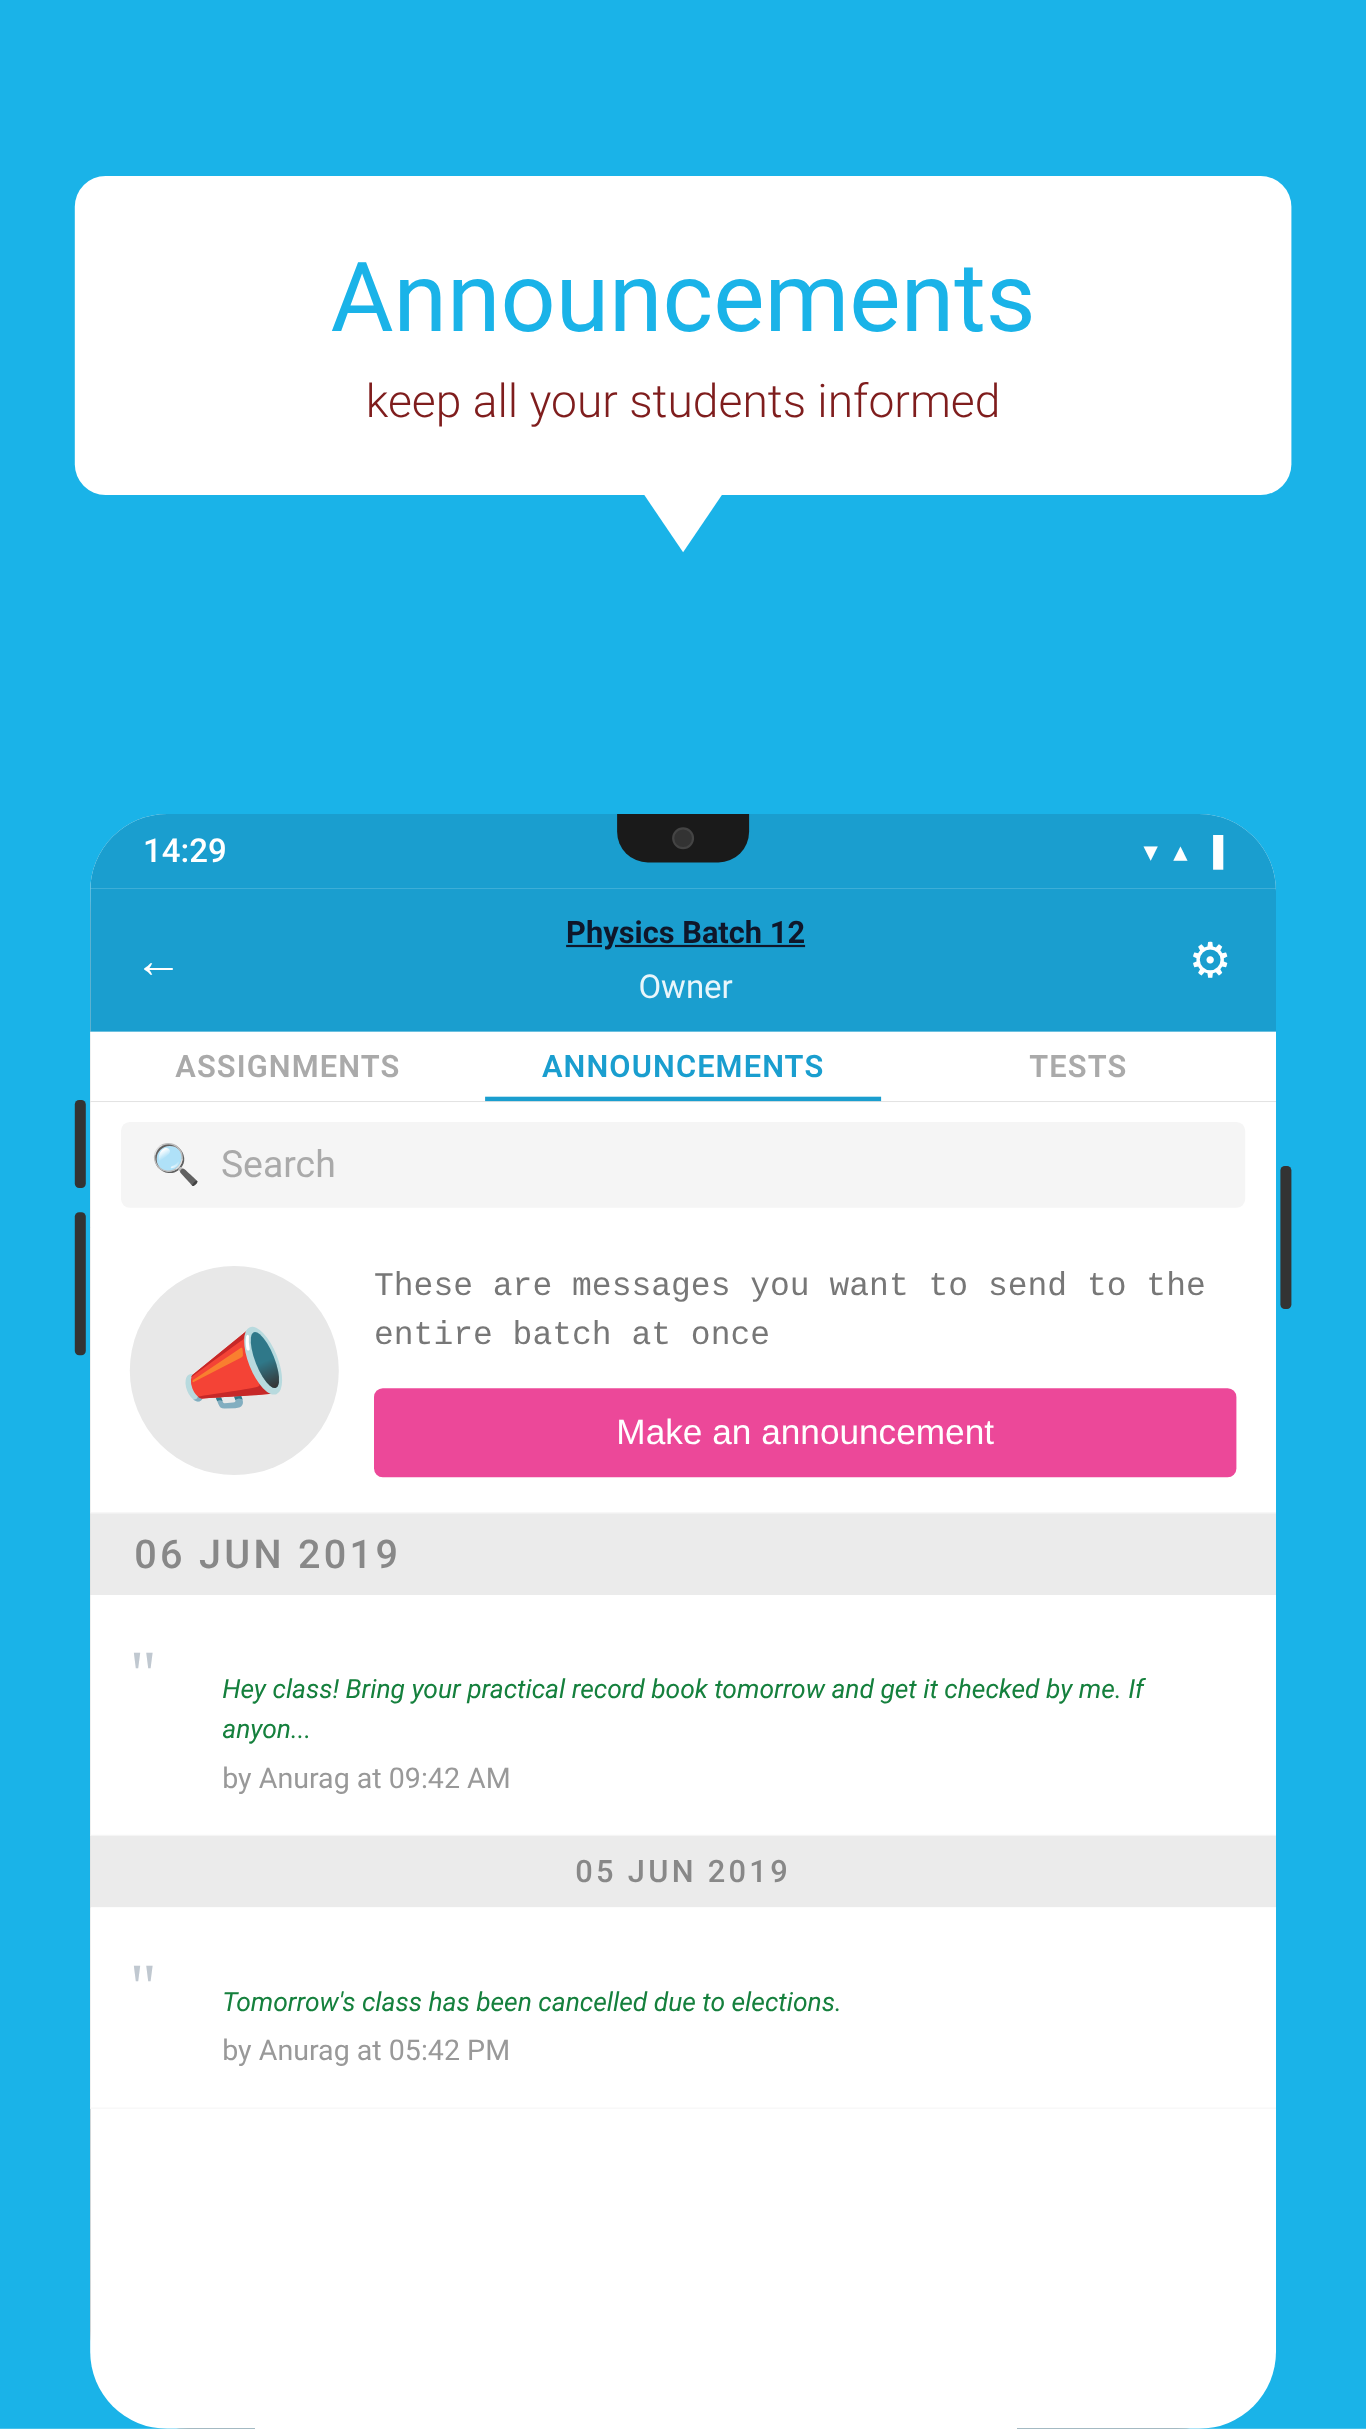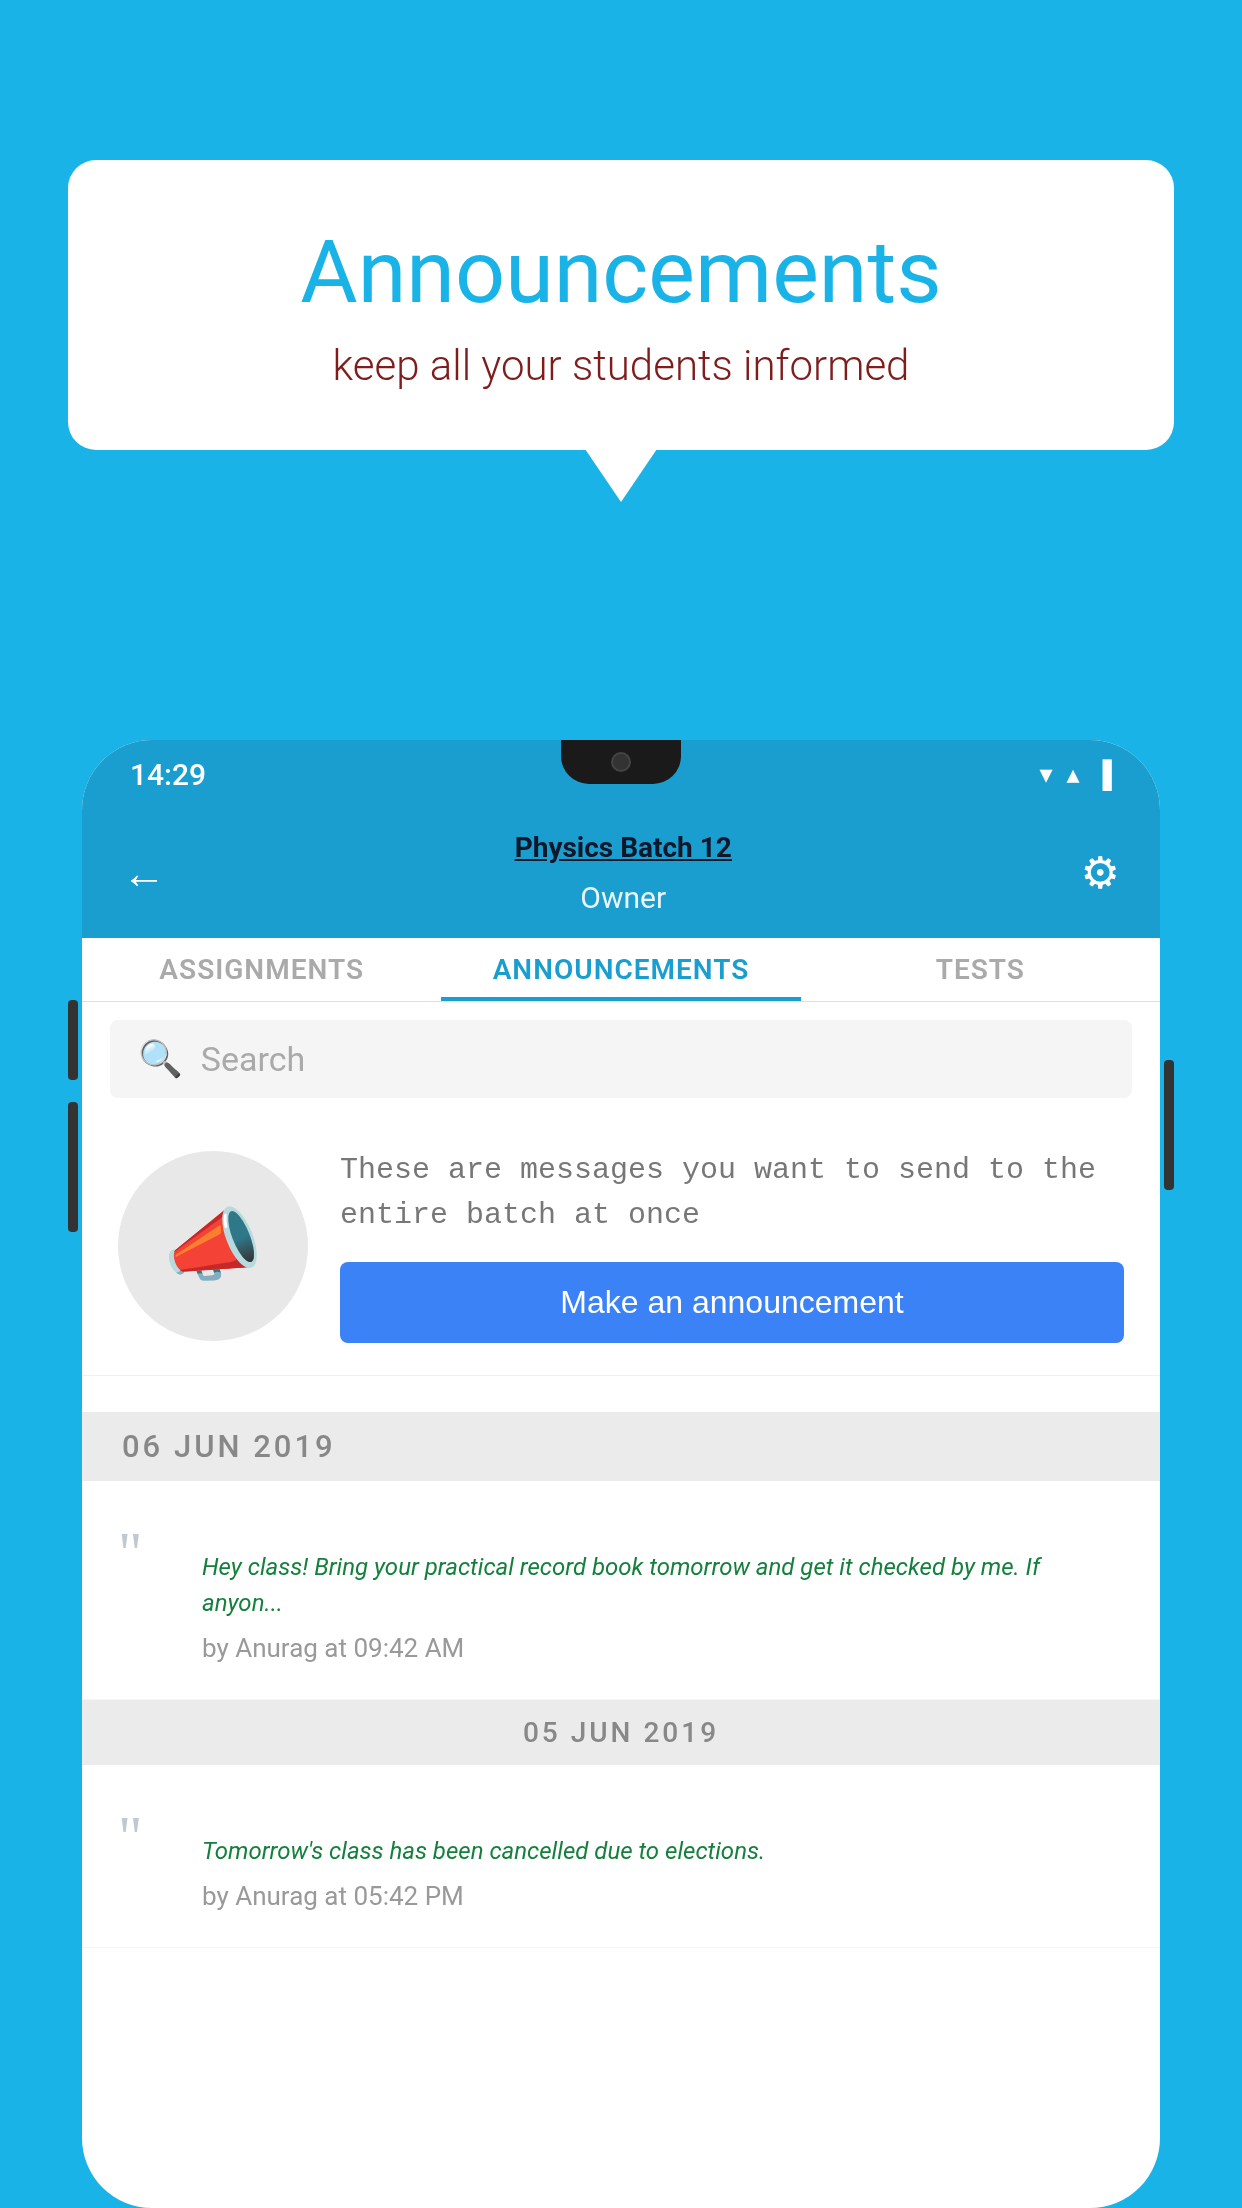--- a/index.html
+++ b/index.html
@@ -263,40 +263,39 @@
     }
 
     .prompt-text {
       color: #777;
       font-size: 30px;
       line-height: 1.5;
       font-family: Liberation Mono, monospace;
     }
 
     .make-announcement-btn {
-      background: #3b82f6;
+      background: #ec4899;
       color: white;
       border: none;
       border-radius: 8px;
       padding: 22px 36px;
       font-size: 32px;
       font-weight: 500;
       cursor: pointer;
       text-align: center;
     }
 
     
     .date-separator {
       background: #ebebeb;
       padding: 16px 40px;
       color: #888;
-      font-size: 31px;
+      font-size: 36px;
       font-weight: 500;
       letter-spacing: 3px;
-      margin-top: 36px;
     }
 
     
     .announcement-item {
       background: white;
       display: flex;
       align-items: flex-start;
       padding: 36px 36px;
       gap: 28px;
       border-bottom: 1px solid #f5f5f5;

